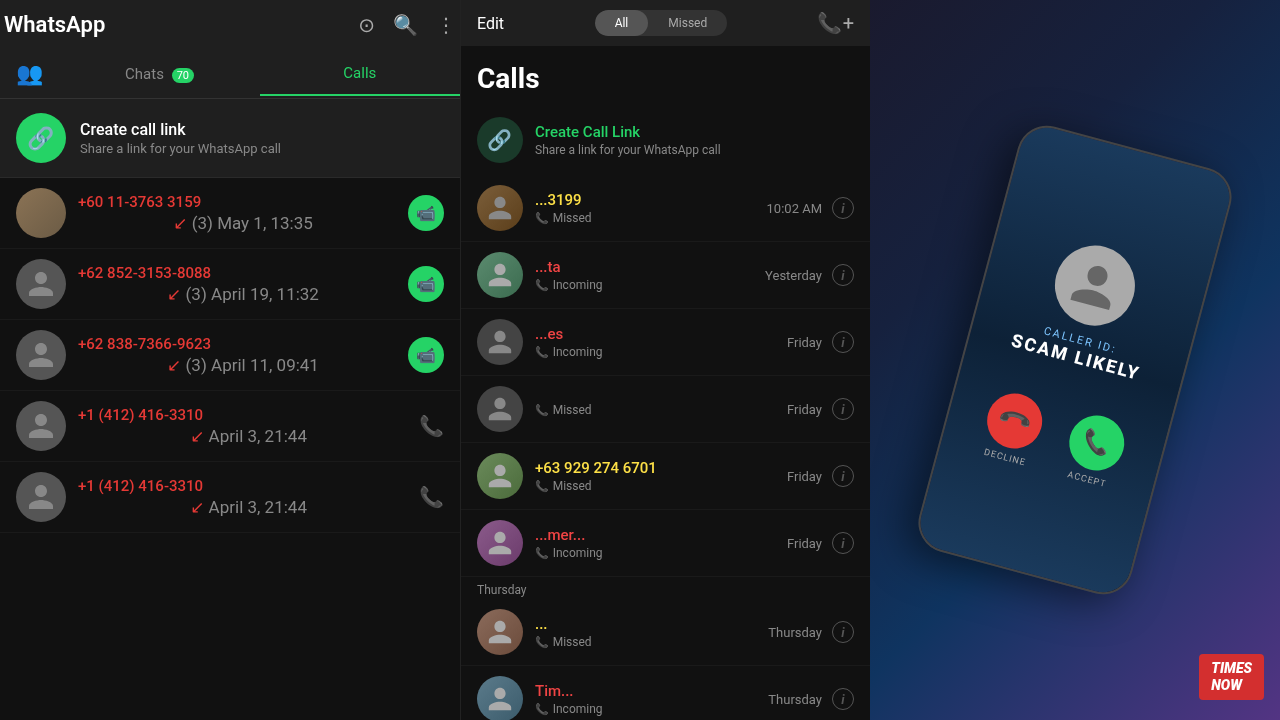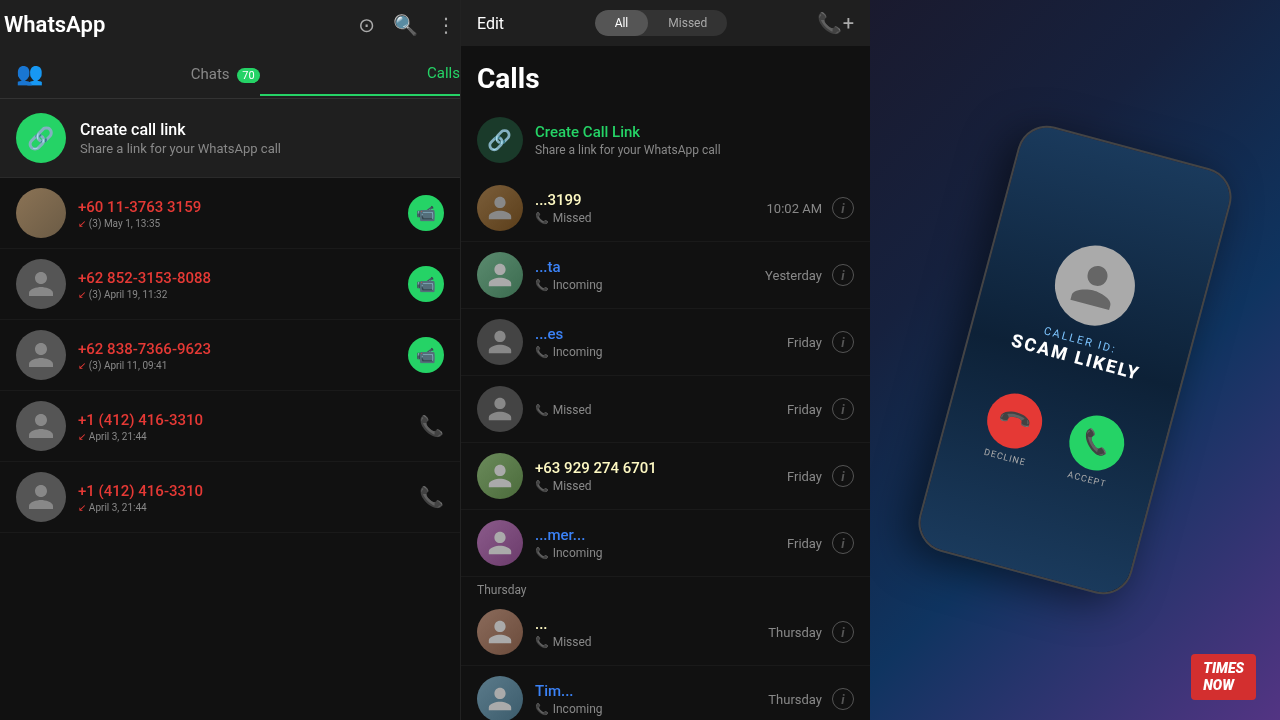--- a/index.html
+++ b/index.html
@@ -46,21 +46,21 @@
     }
 
     .nav-tabs {
       display: flex;
       align-items: center;
       background: #1f1f1f;
       border-bottom: 1px solid #333;
     }
     .nav-tab {
       flex: 1;
-      text-align: right;
+      text-align: center;
       padding: 12px 0;
       color: #888;
       font-size: 15px;
       cursor: pointer;
       position: relative;
     }
     .nav-tab.active {
       color: #25D366;
       border-bottom: 2px solid #25D366;
     }
@@ -176,22 +176,23 @@
     .recent-info {
       flex: 1;
     }
     .recent-name {
       color: #e53935;
       font-size: 15px;
       font-weight: 500;
     }
     .recent-meta {
       color: #888;
-      font-size: 10px;
+      font-size: 17px;
       margin-top: 2px;
+      text-align: center;
     }
     .recent-meta .missed-arrow {
       color: #e53935;
     }
     .recent-actions {
       display: flex;
       align-items: center;
       gap: 10px;
     }
     .video-btn {
@@ -325,24 +326,24 @@
       overflow: hidden;
     }
     .call-info {
       flex: 1;
     }
     .call-name {
       font-size: 15px;
       font-weight: 500;
     }
     .call-name.missed {
-      color: #fef9c3;
+      color: #fde047;
     }
     .call-name.normal {
-      color: #3b82f6;
+      color: #ef4444;
     }
     .call-type {
       color: #888;
       font-size: 12px;
       margin-top: 2px;
       display: flex;
       align-items: center;
       gap: 4px;
     }
     .call-phone-icon {
@@ -484,21 +485,21 @@
     .btn-wrapper {
       display: flex;
       flex-direction: column;
       align-items: center;
     }
 
     
     .times-now-badge {
       position: absolute;
       bottom: 20px;
-      right: 24px;
+      right: 16px;
       background: #d32f2f;
       padding: 6px 12px;
       border-radius: 4px;
     }
     .times-now-text {
       color: #fff;
       font-size: 14px;
       font-weight: 900;
       font-style: italic;
       line-height: 1.2;

